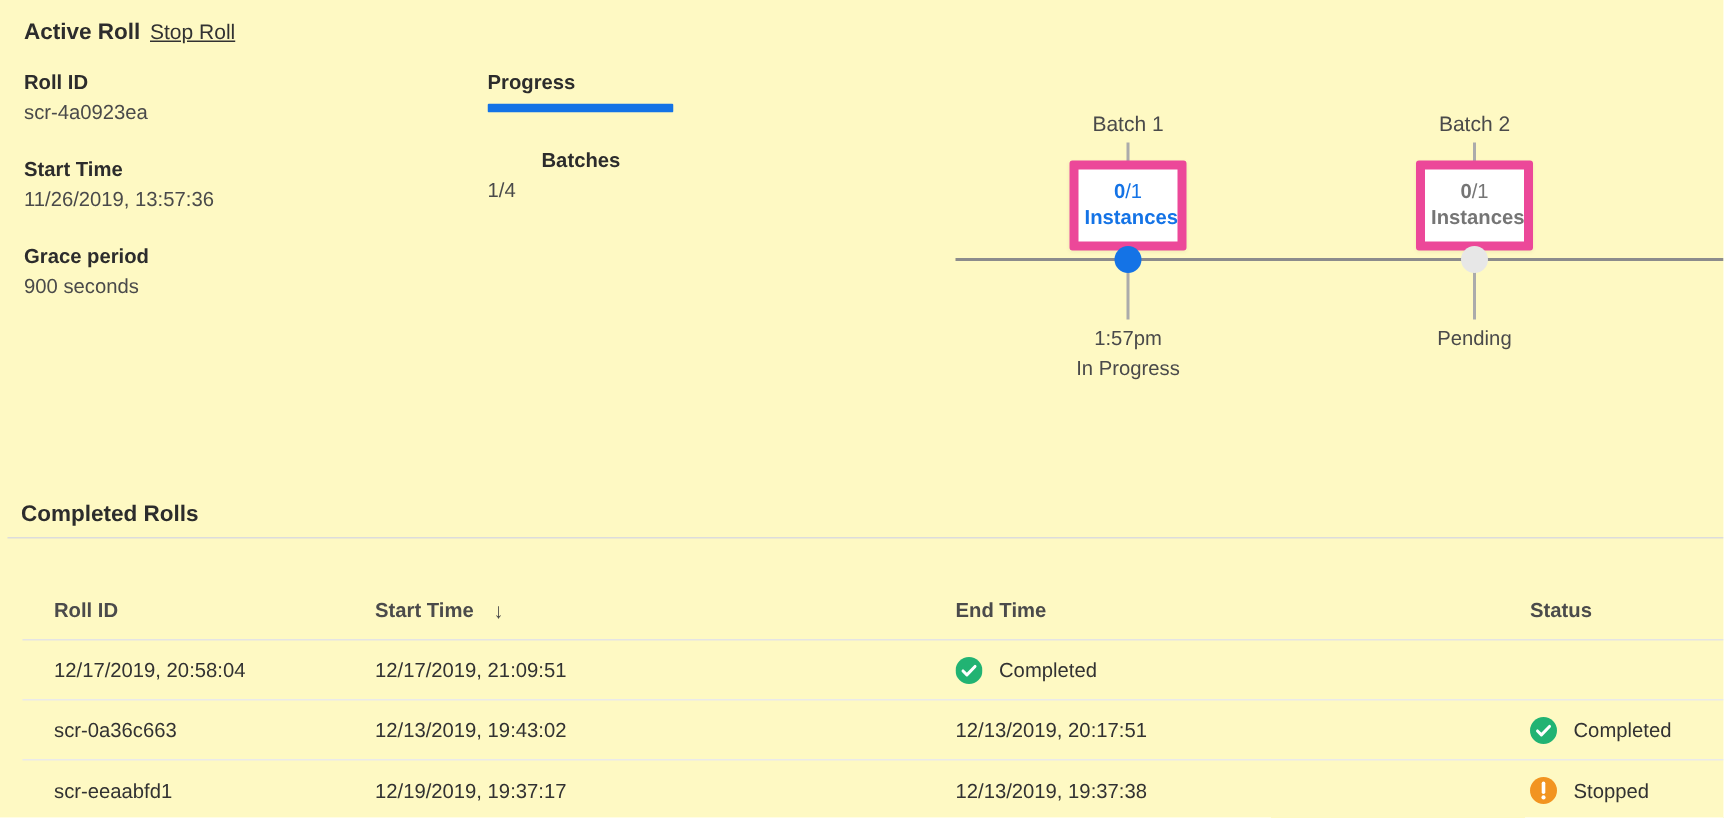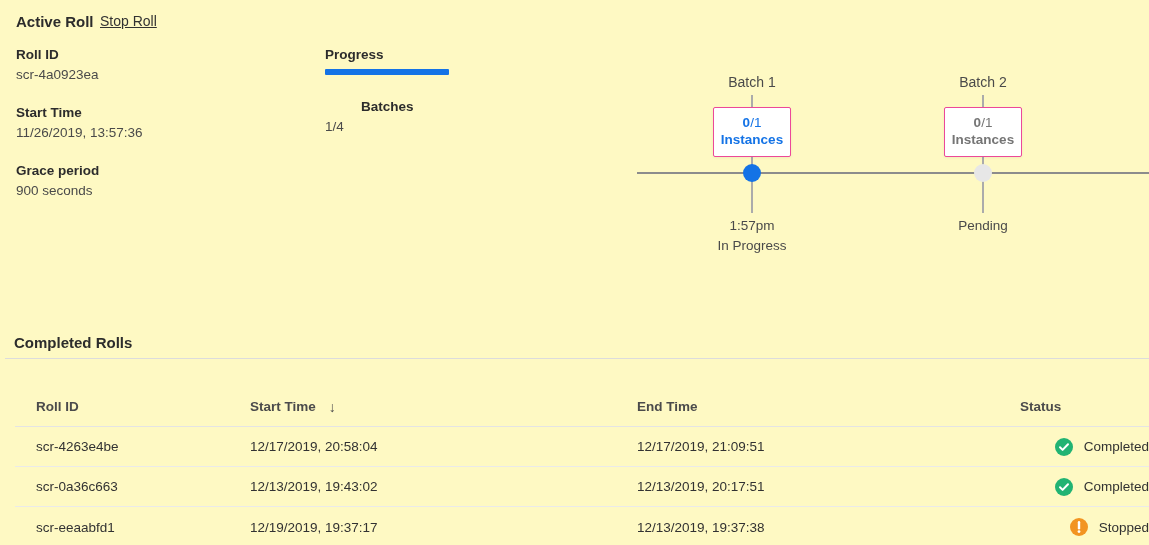--- a/index.html
+++ b/index.html
@@ -37,21 +37,21 @@
   .timeline { position: absolute; top: 0; left: 0; right: 0; height: 300px; }
   .timeline-axis { position: absolute; top: 172px; left: 637px; right: 0; height: 2px; background: #8c8c8c; }
   .batch-item { position: absolute; top: 74px; width: 140px; text-align: center; }
   .batch-item.b1 { left: 682px; }
   .batch-item.b2 { left: 913px; }
   .batch-name { font-size: 14px; color: #4a4a4a; line-height: 16px; position: relative; z-index: 1; }
   .batch-vline { position: absolute; left: 69px; top: 21px; width: 2px; height: 118px; background: #ababab; z-index: 0; }
   .batch-card {
     position: relative; z-index: 2;
     width: 78px; margin: 17px auto 0;
-    background: #fff; border: 1px solid #ec4899; border-radius: 2px;
+    background: #fff; border: 6px solid #ec4899; border-radius: 2px;
     box-shadow: 0 1px 3px rgba(0,0,0,0.06);
     padding: 7px 4px 8px;
   }
   .card-count { font-size: 13.5px; line-height: 16px; }
   .card-unit { font-size: 13.5px; font-weight: 600; line-height: 17px; }
   .batch-item.active .card-count, .batch-item.active .card-unit { color: #1473e6; }
   .batch-item.active .card-count b { font-weight: bold; }
   .batch-item.pending .card-count, .batch-item.pending .card-unit { color: #757575; }
   .batch-dot {
     position: absolute; z-index: 3; top: 90px; left: 61px;
@@ -73,21 +73,21 @@
     align-items: center;
     height: 40px;
     padding-left: 21px;
     font-size: 13.5px;
   }
   .t-row.head { border-bottom: 1px solid #e4e4e4; font-weight: 600; color: #4b4b4b; }
   .t-row.body { border-bottom: 1px solid #eaeaea; color: #323232; cursor: pointer; }
   .t-row.body:last-child { border-bottom: none; }
   .sort-col { display: flex; align-items: center; }
   .sort-arrow { margin-left: 13px; font-size: 14px; color: #4b4b4b; font-weight: 400; }
-  .status-cell { display: flex; align-items: center; justify-content: flex-end; }
+  .status-cell { display: flex; align-items: center; }
   .status-cell svg { flex: 0 0 auto; margin-right: 11px; display: block; }
   .status-label { color: #323232; }
 </style>
 </head>
 <body>
 
 <div class="page">
 
   <div class="active-header">
     <span class="active-title">Active Roll</span>
@@ -154,21 +154,20 @@
       <div>Roll ID</div>
       <div class="sort-col">
         <span>Start Time</span>
         <span class="sort-arrow">↓</span>
       </div>
       <div>End Time</div>
       <div>Status</div>
     </div>
 
     <div class="t-row body">
-      <div>scr-4263e4be</div>
       <div>12/17/2019, 20:58:04</div>
       <div>12/17/2019, 21:09:51</div>
       <div class="status-cell">
         <svg width="18" height="18" viewBox="0 0 18 18">
           <circle cx="9" cy="9" r="9" fill="#21b373"></circle>
           <path d="M5 9.3l2.6 2.6 5.4-5.6" stroke="#ffffff" stroke-width="2" fill="none" stroke-linecap="round" stroke-linejoin="round"></path>
         </svg>
         <span class="status-label">Completed</span>
       </div>
     </div>

